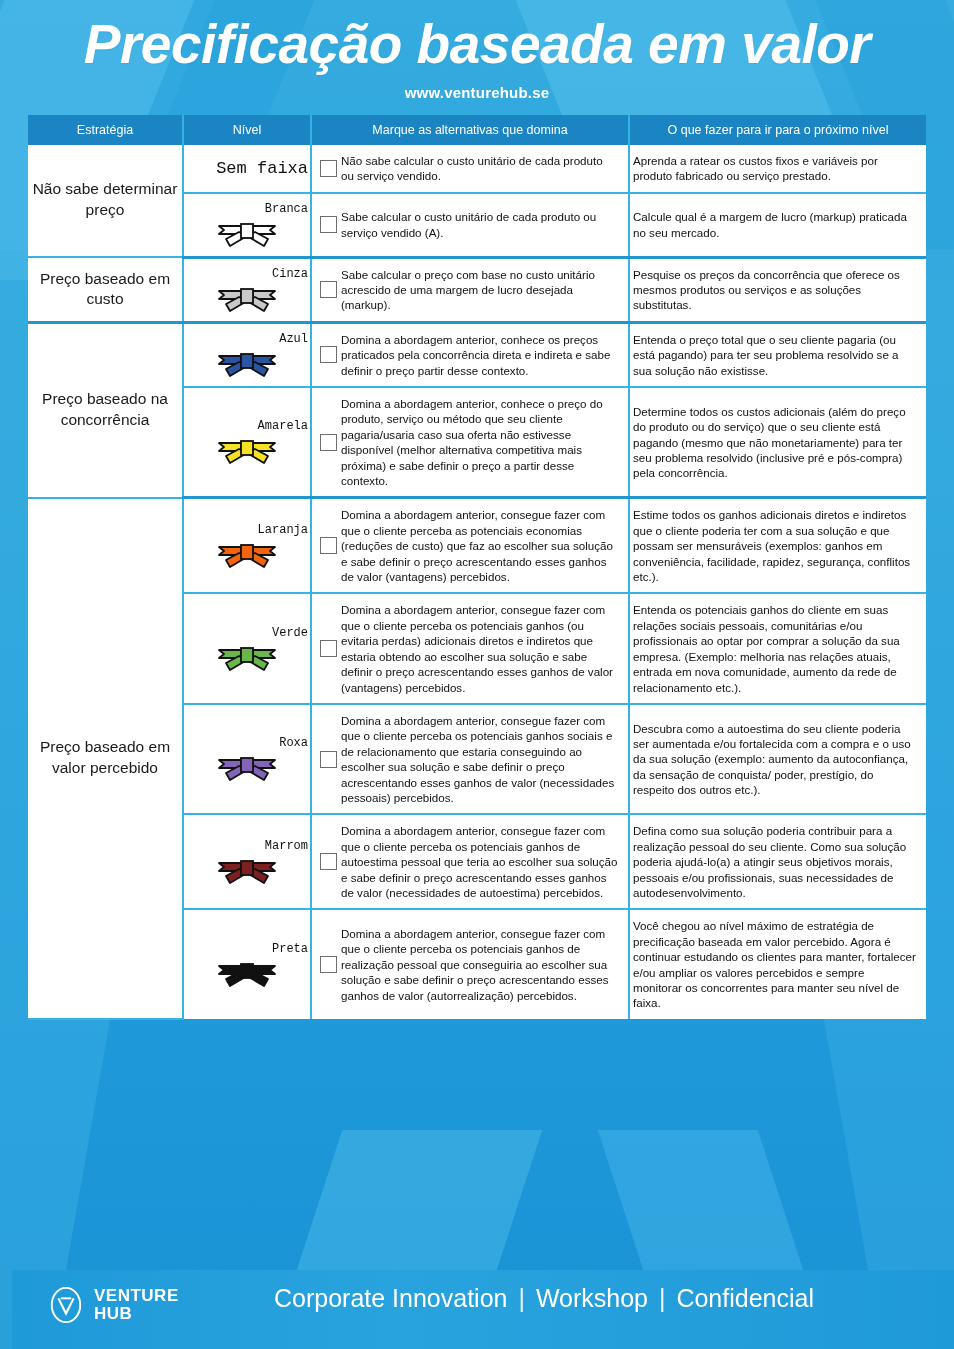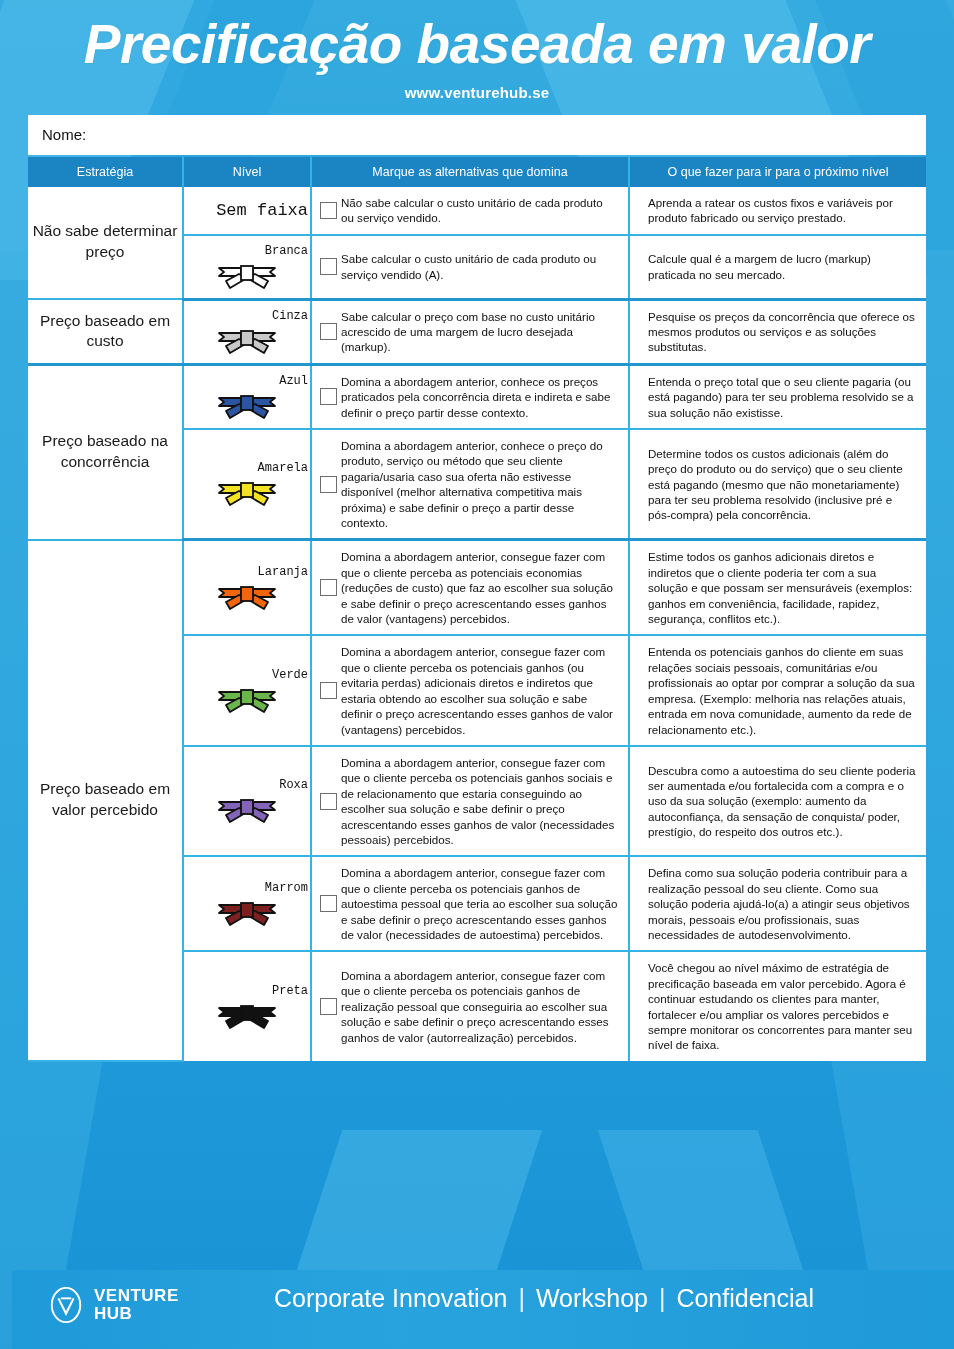--- a/index.html
+++ b/index.html
@@ -54,21 +54,21 @@
   }
   thead th:last-child { border-right: none; }
 
   td { background:#fff; border-right: 2px solid #34b3e6; border-bottom: 2px solid #34b3e6; vertical-align: middle;}
   td:last-child { border-right: none; }
   tr:last-child td { border-bottom: none; }
   td.thick-bottom { border-bottom: 3px solid #2196cf; }
   td.strategy { text-align:center; font-size:15.5px; color:#1a1a1a; line-height:1.35; border-right:2px solid #34b3e6;}
   td.level { text-align:right; padding: 8px 2px; font-family: Liberation Mono, monospace; }
   td.alt, td.next { padding: 8px 10px 8px 8px; font-size: 11.6px; line-height: 1.33; color:#111; }
-  td.next { padding-left: 18px; }
+  td.next { padding-left: 3px; }
 
   .level-name { font-size: 12px; color:#111; margin-bottom: 2px; display:block;}
   .level-name.big { font-size: 17px; margin-bottom: 0; }
 
   .altwrap { display:flex; align-items:center; gap:4px; }
   .cb {
     flex: 0 0 auto;
     width: 17px; height: 17px;
     border: 1.6px solid #6d6d6d; background:#fff;
   }
@@ -101,23 +101,20 @@
   <div class="band b6"></div>
   <div class="band b7"></div>
   <div class="band b8"></div>
 
   <div class="header">
     <div class="title">Precificação baseada em valor</div>
     <div class="subtitle">www.venturehub.se</div>
   </div>
 
   <div class="sheet">
-    <div class="name-row">
-      <span>Nome:</span>
-    </div>
 
     <table class="grid">
       <colgroup>
           <col class="c1">
           <col class="c2">
           <col class="c3">
           <col class="c4">
         </colgroup>
       <thead>
         <tr>

